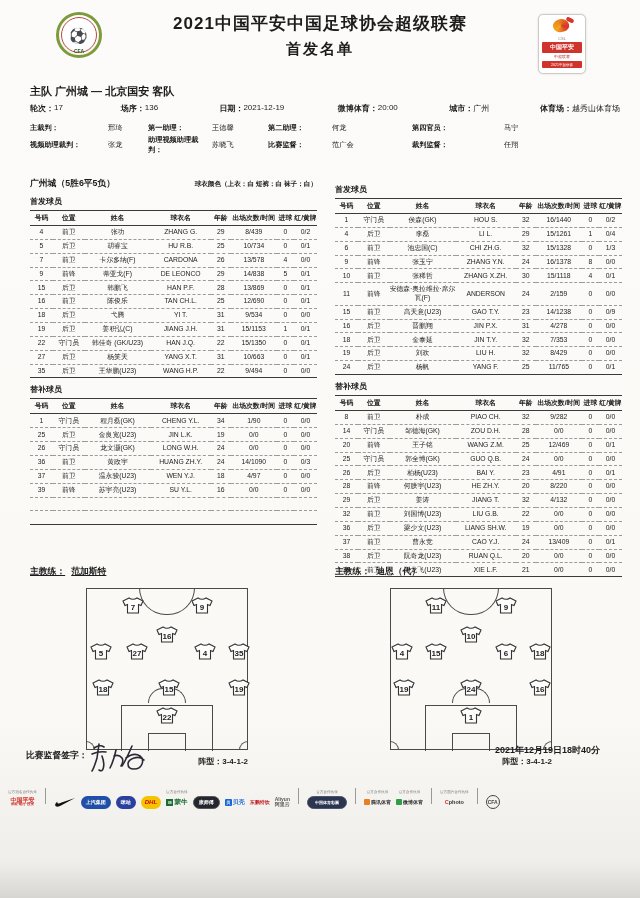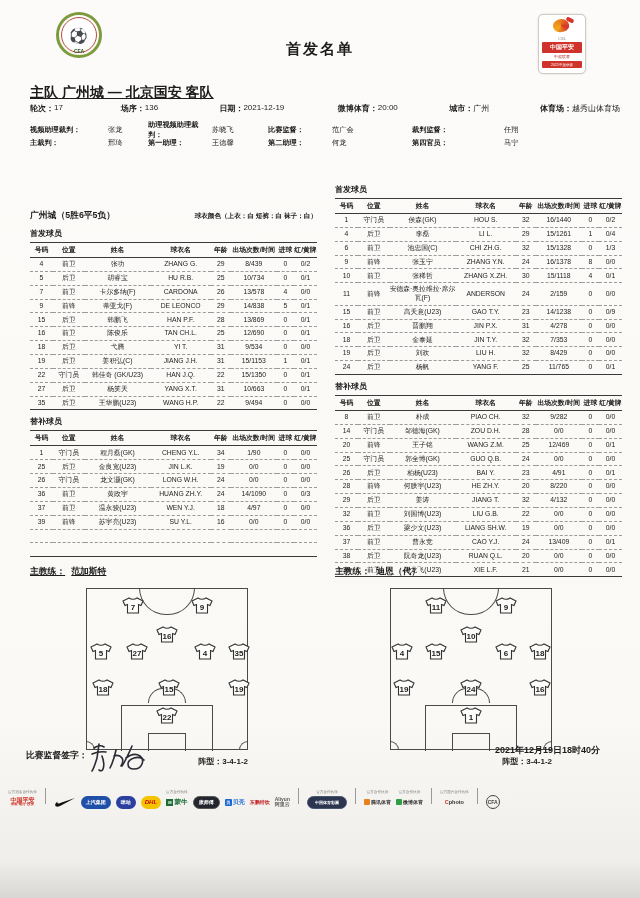--- a/index.html
+++ b/index.html
@@ -30,37 +30,37 @@
   .csl-swirl .tail { position:absolute; right:-1px; top:0; width:8px; height:4px; border-radius:2px;
                      background:#d8342a; transform:rotate(25deg); }
   .csl-txt { font-size:4px; color:#888; }
   .csl-band { margin-top:1px; width:40px; background:#d0332b; color:#fff; font-size:6px; font-weight:bold;
               text-align:center; padding:1px 0; border-radius:1px; }
   .csl-sub { font-size:4px; color:#b5342c; margin-top:1px; }
   .csl-band2 { margin-top:2px; width:40px; background:#d0332b; color:#fff; font-size:3.5px;
                text-align:center; padding:2px 0 1px; border-radius:1px; }
 
   
-  .teams-line { position:absolute; top:84px; left:30px; font-size:14px; font-weight:bold;text-decoration:underline; }
+  .teams-line { position:absolute; top:84px; left:30px; font-size:11px; font-weight:bold; }
   .info-line { position:absolute; top:103px; left:30px; width:590px; display:flex; font-size:8px; }
   .info-line .pair { display:flex; white-space:nowrap; }
   .info-line .pair b { font-weight:bold; }
   .info-line .w1{width:92px}.info-line .w2{width:100px}.info-line .w3{width:120px}
   .info-line .w4{width:113px}.info-line .w5{width:92px}
 
   .officials { position:absolute; top:120px; left:30px; width:600px; font-size:7.2px; }
   .off-row { display:grid; grid-template-columns:78px 40px 64px 56px 64px 80px 92px auto;
              height:15px; align-items:center; }
   .off-row .lbl { font-weight:bold; }
 
   
   .cols { position:absolute; top:178px; left:30px; width:592px; display:flex; gap:18px; }
   .teamcol { width:287px; }
   .team-head { display:flex; align-items:baseline; justify-content:space-between; }
-  .team-title { font-size:8.8px; font-weight:bold; white-space:nowrap;margin-top:32px; }
+  .team-title { font-size:8.8px; font-weight:bold; white-space:nowrap; }
   .kit { font-size:6.6px; font-weight:bold; white-space:nowrap; }
   .sec-label { font-size:8px; font-weight:bold; margin:6px 0 3px; }
   table.roster { width:100%; border-collapse:collapse; table-layout:fixed; }
   table.roster th { font-size:6.8px; font-weight:bold; border-bottom:1.2px solid #3a3a3a;
                     border-top:1.2px solid #3a3a3a; padding:2px 0; white-space:nowrap; }
   table.roster td { font-size:6.8px; text-align:center; padding:2.2px 0;
                     border-bottom:1px dashed #9a9a9a; word-break:break-all; line-height:1.25; }
   table.roster tr:last-child td { border-bottom:1.3px solid #3a3a3a; }
   .colw0{width:8%}.colw1{width:11%}.colw2{width:23%}.colw3{width:21%}
   .colw4{width:7%}.colw5{width:16%}.colw6{width:6%}.colw7{width:8%}
@@ -123,20 +123,21 @@
 <body>
 
 <div class="page">
 
   <div class="crest">
     <div class="ring">
         <span class="ball">⚽</span>
       </div>
     <div class="cfa">CFA</div>
   </div>
+  <div class="title">2021中国平安中国足球协会超级联赛</div>
   <div class="subtitle">首发名单</div>
   <div class="csl-badge">
     <div class="csl-swirl">
         <div class="blob"></div>
         <div class="tail"></div>
       </div>
     <div class="csl-txt">CSL</div>
     <div class="csl-band">中国平安</div>
     <div class="csl-sub">中超联赛</div>
     <div class="csl-band2">2021中超联赛</div>
@@ -165,38 +166,38 @@
         <span>广州</span>
       </span>
     <span class="pair">
         <b>体育场：</b>
         <span>越秀山体育场</span>
       </span>
   </div>
 
   <div class="officials">
     <div class="off-row">
+      <span class="lbl">主裁判：</span>
+        <span>邢琦</span>
+      <span class="lbl">第一助理：</span>
+        <span>王德馨</span>
+      <span class="lbl">第二助理：</span>
+        <span>何龙</span>
+      <span class="lbl">第四官员：</span>
+        <span>马宁</span>
+    </div>
+    <div class="off-row">
       <span class="lbl">视频助理裁判：</span>
         <span>张龙</span>
       <span class="lbl">助理视频助理裁判：</span>
         <span>苏晓飞</span>
       <span class="lbl">比赛监督：</span>
         <span>范广会</span>
       <span class="lbl">裁判监督：</span>
         <span>任翔</span>
-    </div>
-    <div class="off-row">
-      <span class="lbl">主裁判：</span>
-        <span>邢琦</span>
-      <span class="lbl">第一助理：</span>
-        <span>王德馨</span>
-      <span class="lbl">第二助理：</span>
-        <span>何龙</span>
-      <span class="lbl">第四官员：</span>
-        <span>马宁</span>
     </div>
   </div>
 
   <div class="cols">
     <div class="teamcol">
       <div class="team-head">
         <span class="team-title">广州城（5胜6平5负）</span>
         <span class="kit">球衣颜色（上衣：白 短裤：白 袜子：白）</span>
       </div>
       <div class="sec-label">首发球员</div>

